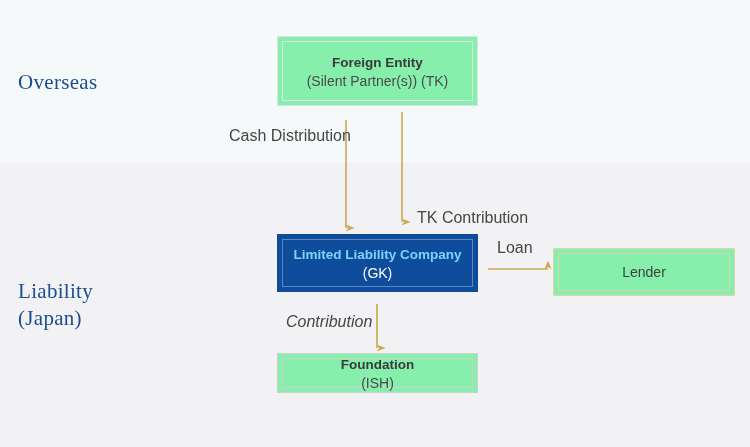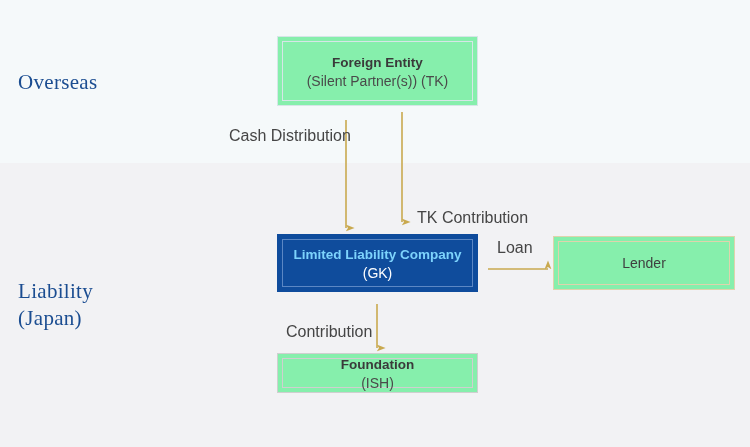--- a/index.html
+++ b/index.html
@@ -117,23 +117,23 @@
     top: 353px;
     width: 201px;
     height: 40px;
     border: 1px solid #cfcfcf;
   }
   .node-foundation .inner { border: 1px solid #cfcfcf; }
 
   
   .node-lender {
     left: 553px;
-    top: 236px;
+    top: 248px;
     width: 182px;
-    height: 54px;
+    height: 48px;
     border: 1px solid #dfd3ac;
   }
   .node-lender .inner { border: 1px solid #dfd3ac; }
   .node-lender .title { font-weight: normal; font-size: 14px; color: #3f3f3f; }
 
   
   .arrow-svg {
     position: absolute;
     left: 0;
     top: 0;
@@ -146,21 +146,21 @@
   .edge-label {
     position: absolute;
     font-size: 16px;
     color: #454545;
     white-space: nowrap;
     line-height: 14px;
   }
   .lbl-cash        { left: 229px; top: 129px; }
   .lbl-tk          { left: 417px; top: 211px; }
   .lbl-loan        { left: 497px; top: 241px; }
-  .lbl-contribution{ left: 286px; top: 325px; }
+  .lbl-contribution{ left: 286px; top: 315px; font-style: italic; }
 </style>
 </head>
 <body>
 
 <div class="canvas">
 
   <div class="band band-overseas"></div>
   <div class="band band-domestic"></div>
 
   <div class="region-label region-overseas">Overseas</div>

